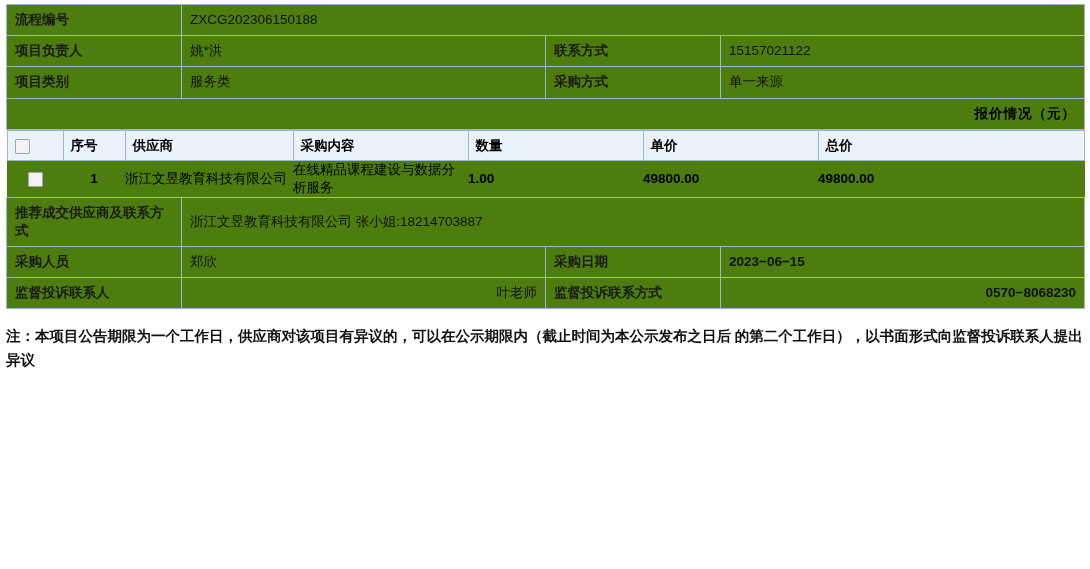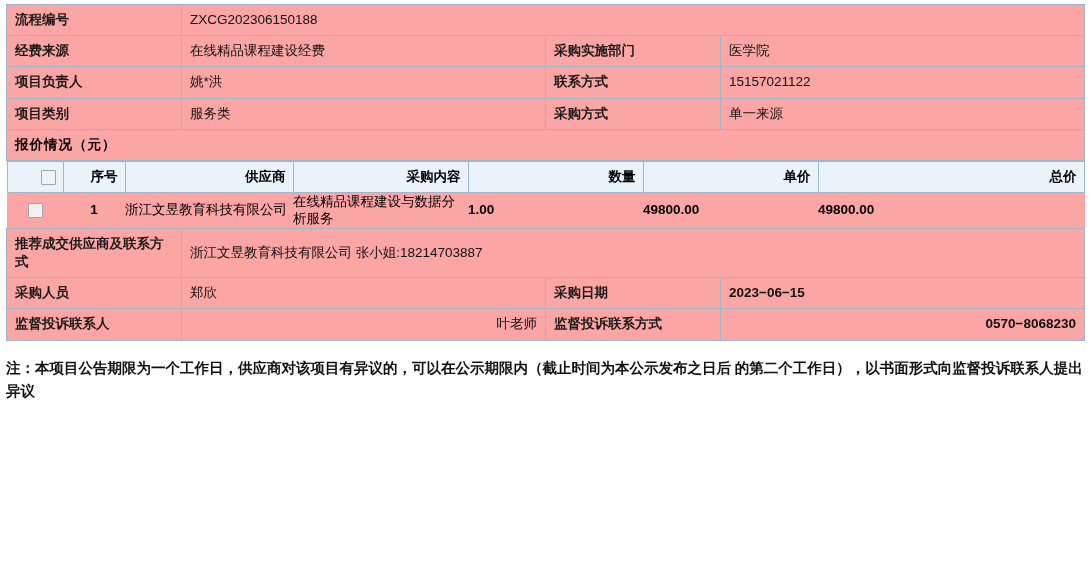--- a/index.html
+++ b/index.html
@@ -23,57 +23,57 @@
     width: 1078px;
     border-collapse: collapse;
     table-layout: fixed;
   }
   table.main td, table.main th {
     border: 1px solid #9db8cc;
     padding: 6px 8px;
     font-size: 13.5px;
     line-height: 1.35;
     vertical-align: middle;
-    background: #fca5a5;
+    background: #4d7c0f;
   }
   td.label {
     background: #eaf3fa;
     font-weight: bold;
     font-size: 13.5px;
     color: #1a1a1a;
     width: 175px;
   }
   td.value {
     font-size: 13.5px;
     color: #111111;
   }
   td.section {
     background: #eaf3fa;
-    text-align: left;
+    text-align: right;
     font-weight: bold;
     font-size: 14px;
     letter-spacing: 1px;
     padding: 7px 8px;
   }
   
   table.quote {
     width: 100%;
     border-collapse: collapse;
     table-layout: fixed;
   }
   table.quote th, table.quote td {
     border: 1px solid #9db8cc;
     font-size: 13.5px;
     padding: 6px 7px;
     line-height: 1.3;
   }
   table.quote th {
     background: #eaf3fa;
     font-weight: bold;
-    text-align: right;
+    text-align: left;
   }
   .cb {
     display: inline-block;
     width: 13px;
     height: 13px;
     border: 1px solid #9aa7b3;
     background: #f2f2f2;
     vertical-align: middle;
     border-radius: 1px;
   }
@@ -111,26 +111,20 @@
       <col style="width:364px">
     </colgroup>
     <tbody>
 
       <tr>
         <td class="label">流程编号</td>
         <td class="value" colspan="3">ZXCG202306150188</td>
       </tr>
 
 
-      <tr>
-        <td class="label">经费来源</td>
-        <td class="value">在线精品课程建设经费</td>
-        <td class="label">采购实施部门</td>
-        <td class="value">医学院</td>
-      </tr>
 
       <tr>
         <td class="label">项目负责人</td>
         <td class="value">姚*洪</td>
         <td class="label">联系方式</td>
         <td class="value">15157021122</td>
       </tr>
 
       <tr>
         <td class="label">项目类别</td>

